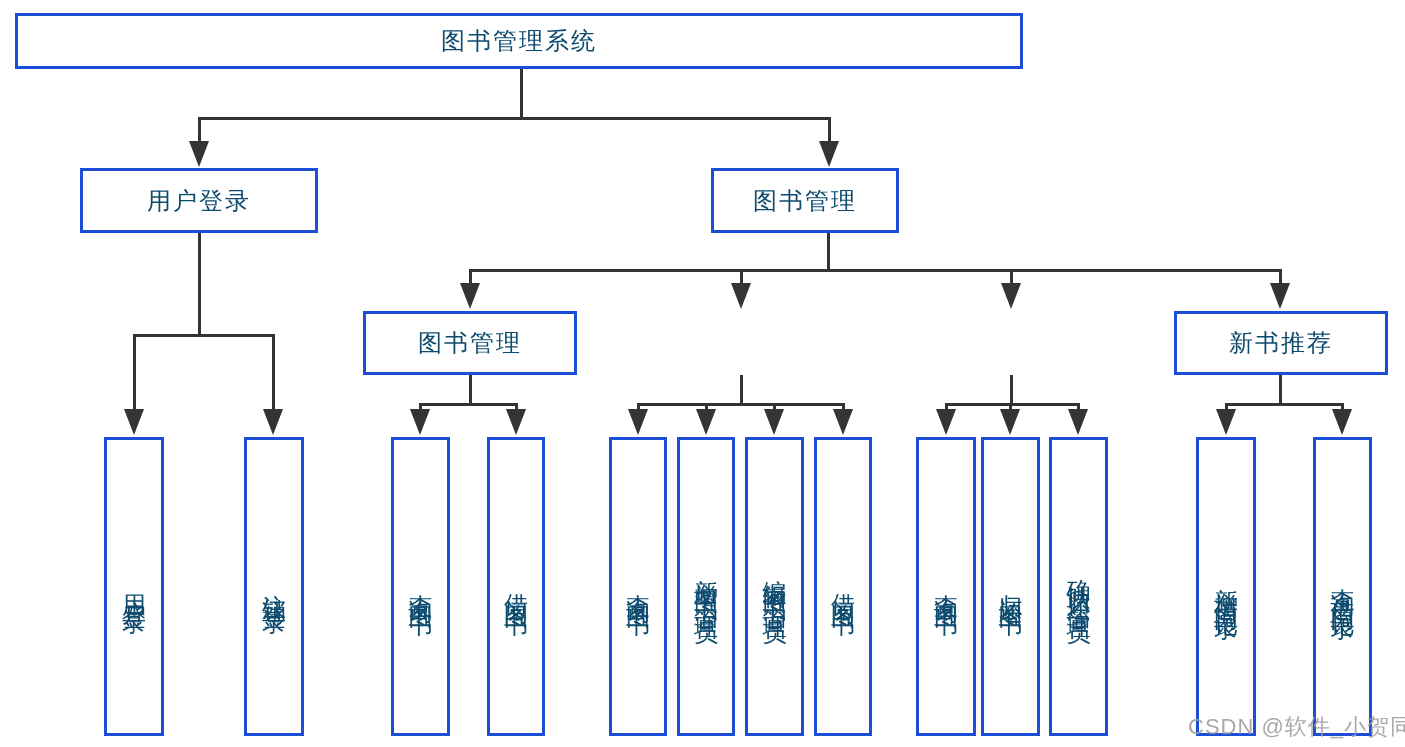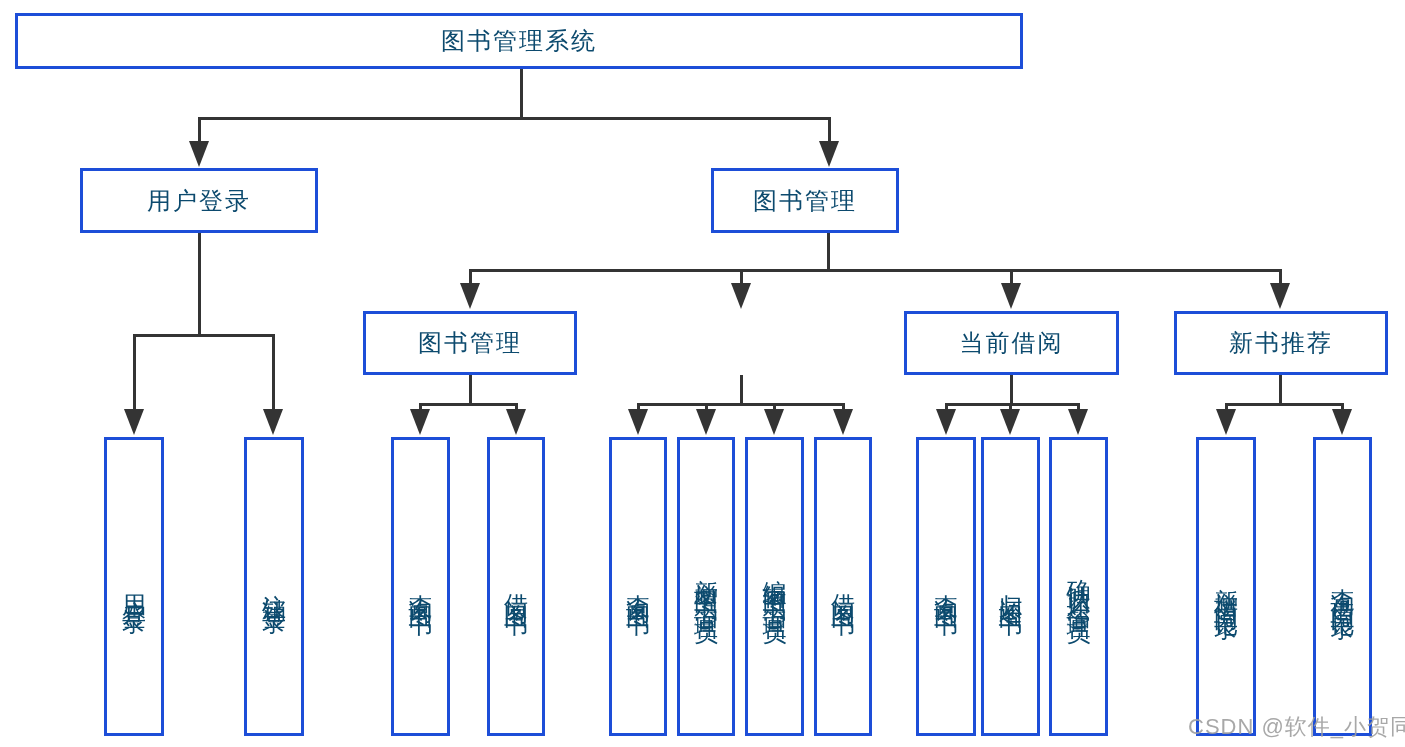--- a/index.html
+++ b/index.html
@@ -116,21 +116,20 @@
   <div class="vline" style="left:469px;  top:269px; height:17px;"></div>
   <div class="vline" style="left:740px;  top:269px; height:17px;"></div>
   <div class="vline" style="left:1010px; top:269px; height:17px;"></div>
   <div class="vline" style="left:1279px; top:269px; height:17px;"></div>
   <div class="arrow" style="left:460px;  top:283px;"></div>
   <div class="arrow" style="left:731px;  top:283px;"></div>
   <div class="arrow" style="left:1001px; top:283px;"></div>
   <div class="arrow" style="left:1270px; top:283px;"></div>
 
   <div class="box" id="n-new-rec">图书管理</div>
-  <div class="box" id="n-current">当前借阅</div>
   <div class="box" id="n-records">新书推荐</div>
 
   <div class="vline" style="left:469px; top:375px; height:31px;"></div>
   <div class="hline" style="left:419px; top:403px; width:99px;"></div>
   <div class="vline" style="left:419px; top:403px; height:9px;"></div>
   <div class="vline" style="left:515px; top:403px; height:9px;"></div>
   <div class="arrow" style="left:410px; top:409px;"></div>
   <div class="arrow" style="left:506px; top:409px;"></div>
 
   <div class="vline" style="left:740px; top:375px; height:31px;"></div>

